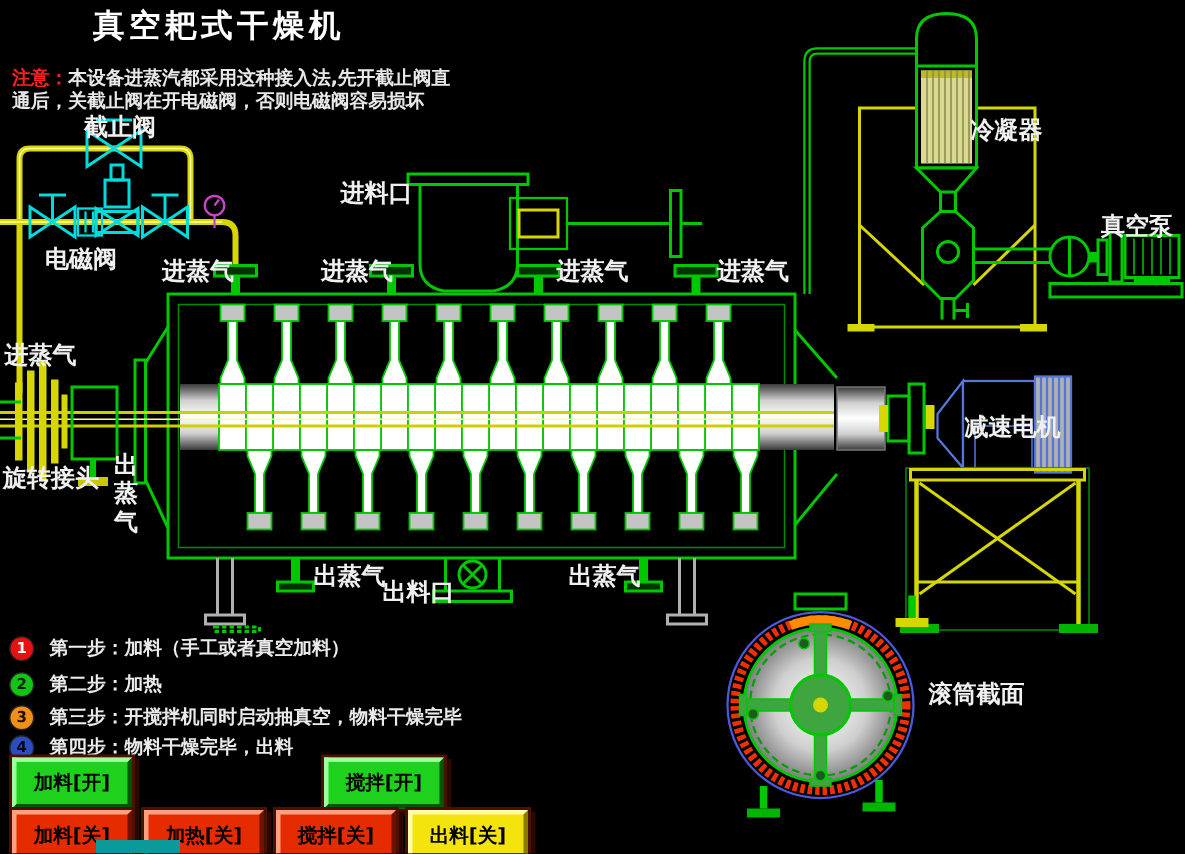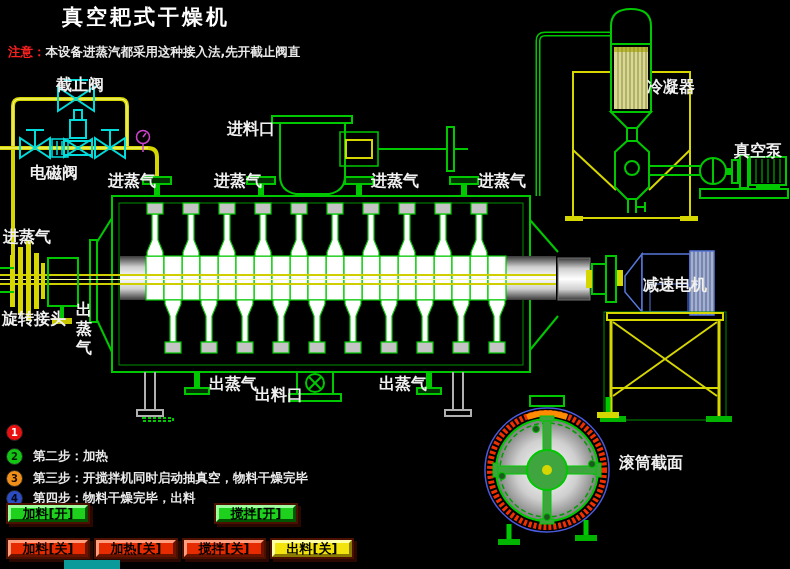--- a/index.html
+++ b/index.html
@@ -9,21 +9,21 @@
          letter-spacing:3px;white-space:nowrap;}
   .warn{position:absolute;font-size:12.5px;font-weight:bold;color:#e8e8e8;white-space:nowrap;margin-top:18px;}
   .warn .pfx{color:#ff2020;}
   .lbl{position:absolute;font-size:16px;font-weight:bold;color:#f0f0f0;white-space:nowrap;}
   .lbl.vert{width:14px;white-space:normal;word-break:break-all;line-height:19px;text-align:center;}
   svg.art{position:absolute;left:0;top:0;}
   .step{position:absolute;left:6px;height:18px;display:flex;align-items:center;}
   .step .dot{width:15px;height:15px;border-radius:50%;display:flex;align-items:center;justify-content:center;
              font-size:10px;font-weight:bold;border:1px solid #222;}
   .step .txt{margin-left:10px;font-size:12.5px;font-weight:bold;color:#eaeaea;white-space:nowrap;}
-  .btn{position:absolute;width:80px;height:17px;display:flex;align-items:center;justify-content:center;
+  .btn{position:absolute;width:80px;height:34px;display:flex;align-items:center;justify-content:center;
        font-size:13px;font-weight:bold;color:#000;box-sizing:border-box;border:3px solid;cursor:pointer;}
   .btn.on {border-color:#9fff9f #005500 #005500 #9fff9f;box-shadow:0 0 0 2px #4c1000,3px 3px 0 2px #2a0800;}
   .btn.off{border-color:#ff9f7f #6a1400 #6a1400 #ff9f7f;box-shadow:0 0 0 2px #4c1000,3px 3px 0 2px #2a0800;}
   .btn.offy{border-color:#ffffa8 #8a7a00 #8a7a00 #ffffa8;box-shadow:0 0 0 2px #4c1000,3px 3px 0 2px #2a0800;}
   .partial{position:absolute;left:64px;top:560px;width:56px;height:9px;background:#0a9a9a;}
 </style>
 </head>
 <body>
 
 <div class="stage">
@@ -355,20 +355,21 @@
     <rect x="498" y="539" width="22" height="6" fill="#00b400"></rect>
     <line x1="586" y1="520" x2="586" y2="535" stroke="#00c800" stroke-width="5"></line>
     <rect x="575" y="535" width="22" height="6" fill="#00b400"></rect>
   </g>
 </svg>
 
 <div class="title">真空耙式干燥机</div>
 <div class="warn" style="left:8px;top:26px">
   <span class="pfx">注意：</span><span>本设备进蒸汽都采用这种接入法,先开截止阀直</span>
 </div>
+<div class="warn" style="left:8px;top:41px">通后，关截止阀在开电磁阀，否则电磁阀容易损坏</div>
 
 <div class="lbl" style="left:56px;top:75px">截止阀</div>
 <div class="lbl" style="left:30px;top:163px">电磁阀</div>
 <div class="lbl" style="left:3px;top:227px">进蒸气</div>
 <div class="lbl" style="left:2px;top:309px">旋转接头</div>
 <div class="lbl vert" style="left:76px;top:300px">出蒸气</div>
 <div class="lbl" style="left:108px;top:171px">进蒸气</div>
 <div class="lbl" style="left:214px;top:171px">进蒸气</div>
 <div class="lbl" style="left:371px;top:171px">进蒸气</div>
 <div class="lbl" style="left:478px;top:171px">进蒸气</div>
@@ -376,20 +377,21 @@
 <div class="lbl" style="left:209px;top:374px">出蒸气</div>
 <div class="lbl" style="left:379px;top:374px">出蒸气</div>
 <div class="lbl" style="left:255px;top:385px">出料口</div>
 <div class="lbl" style="left:647px;top:77px">冷凝器</div>
 <div class="lbl" style="left:734px;top:141px">真空泵</div>
 <div class="lbl" style="left:643px;top:275px">减速电机</div>
 <div class="lbl" style="left:619px;top:453px">滚筒截面</div>
 
 <div class="step" style="top:423px">
   <span class="dot" style="background: rgb(232, 16, 16); color: rgb(255, 255, 255);">1</span>
+  <span class="txt">第一步：加料（手工或者真空加料）</span>
 </div>
 <div class="step" style="top:447px">
   <span class="dot" style="background: rgb(20, 196, 20); color: rgb(0, 34, 0);">2</span>
   <span class="txt">第二步：加热</span>
 </div>
 <div class="step" style="top:469px">
   <span class="dot" style="background: rgb(240, 144, 24); color: rgb(32, 16, 0);">3</span>
   <span class="txt">第三步：开搅拌机同时启动抽真空，物料干燥完毕</span>
 </div>
 <div class="step" style="top:489px">

